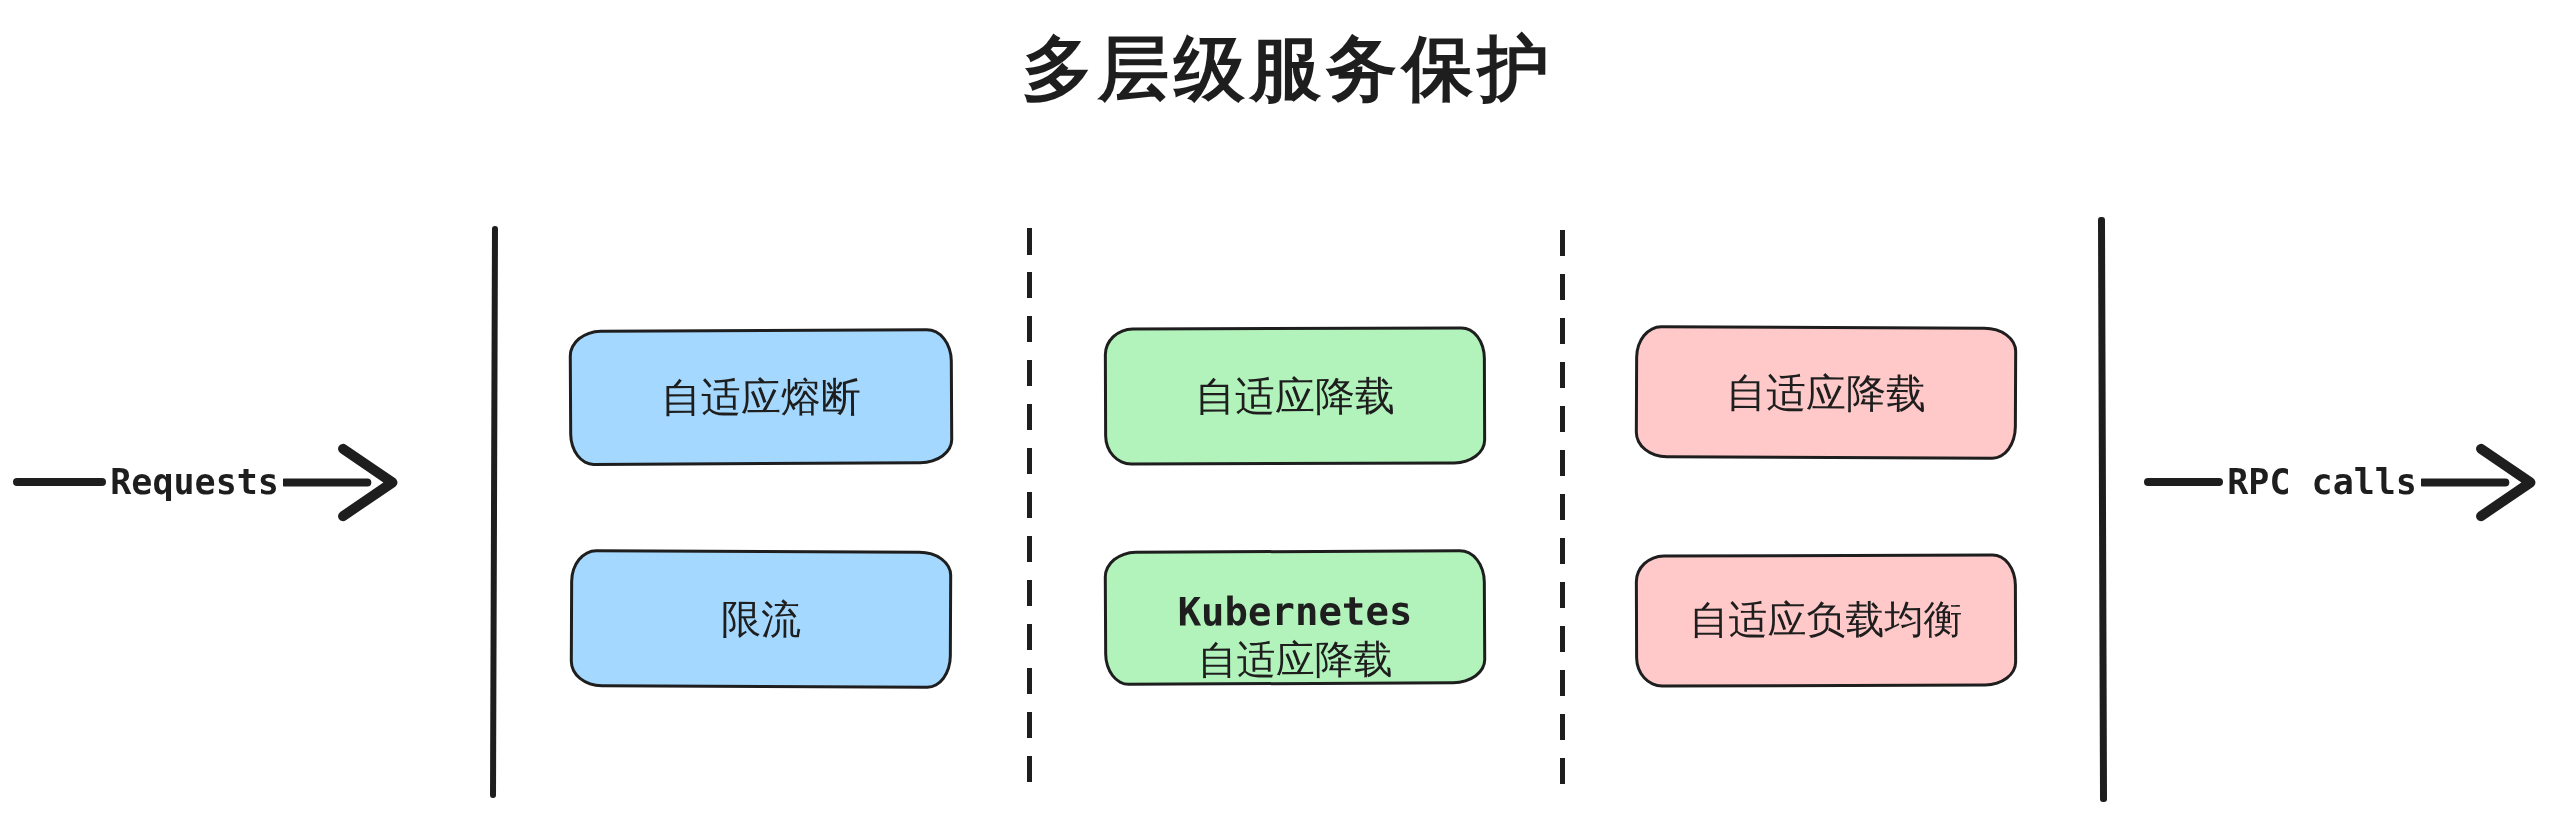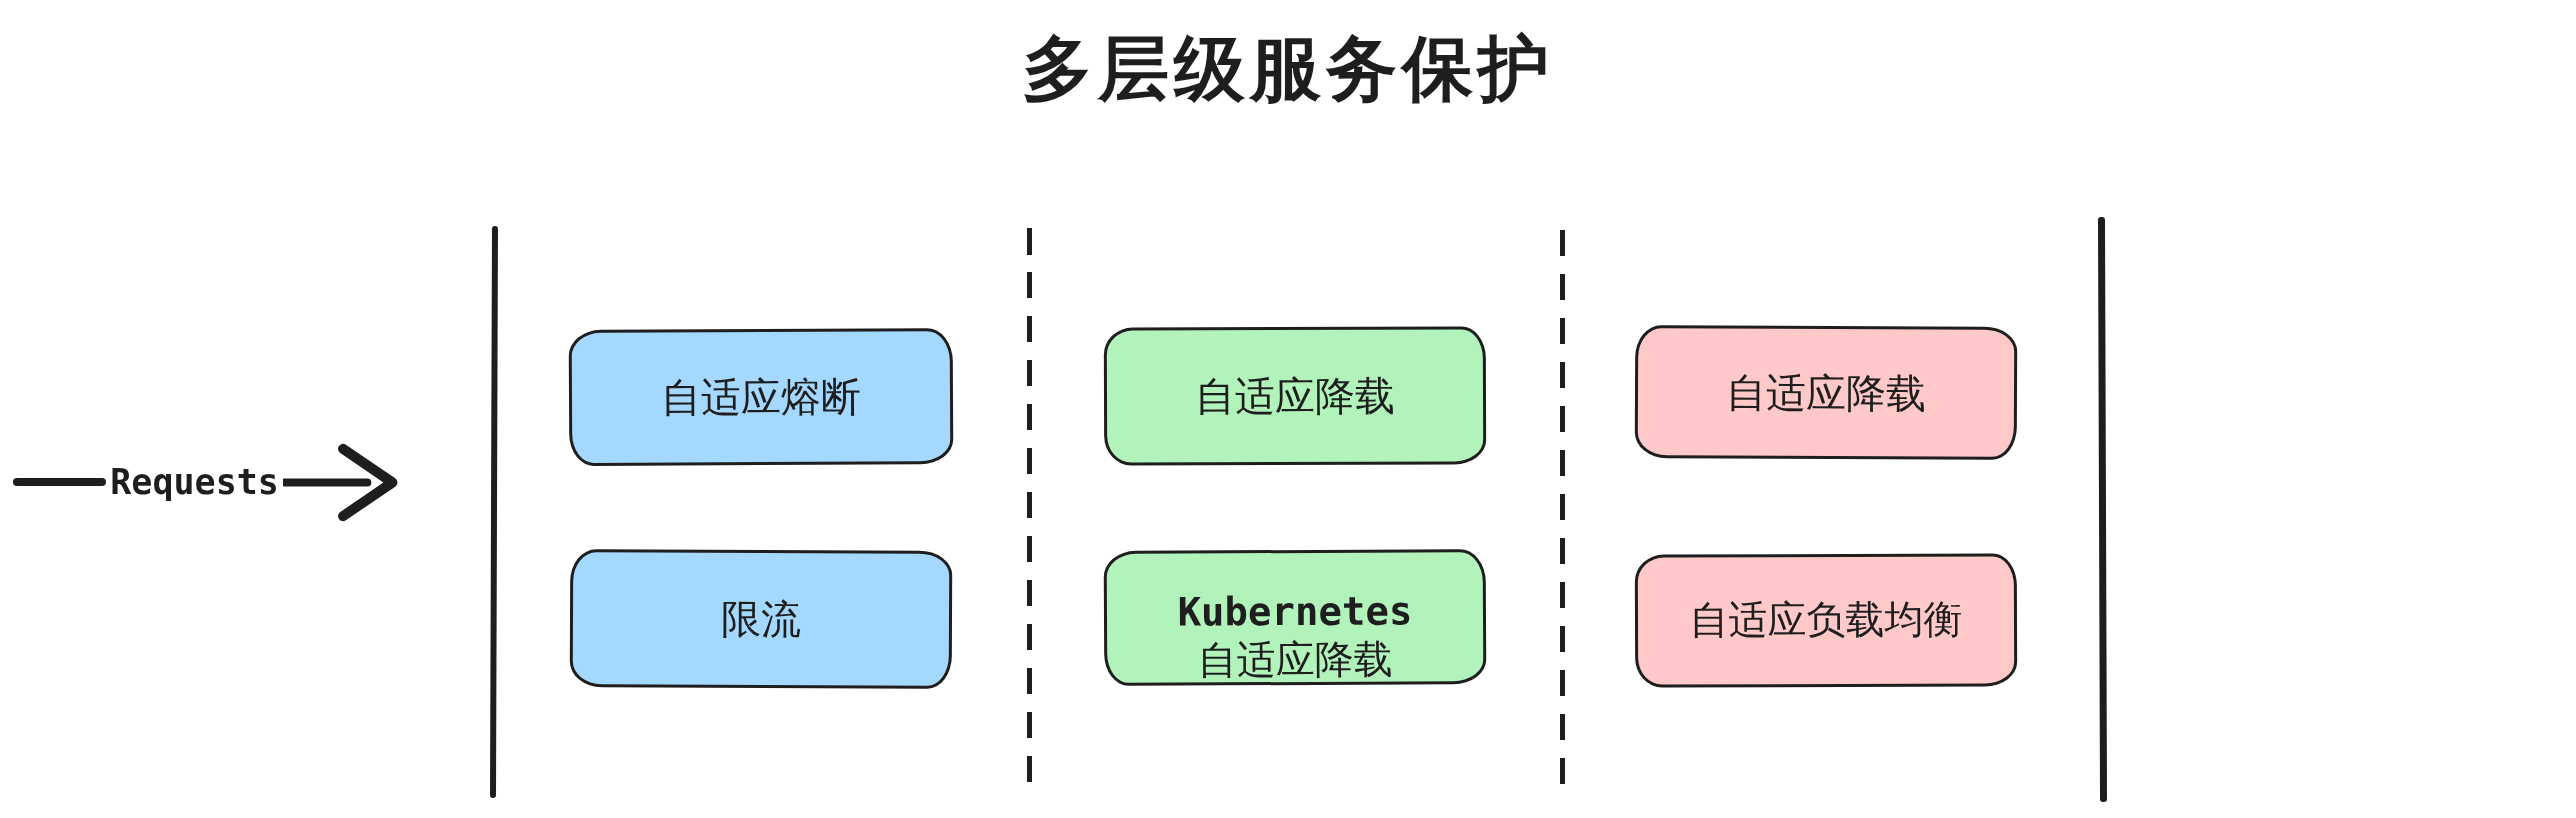--- a/index.html
+++ b/index.html
@@ -108,15 +108,23 @@
     <span>自适应降载</span>
   </div>
 
   <div class="node pink r2" id="box-5">
     <span>自适应降载</span>
   </div>
   <div class="node pink r3" id="box-6">
     <span>自适应负载均衡</span>
   </div>
 
+  <div class="arrow" id="arrow-rpc">
+    <span class="seg"></span>
+    <span class="arrow-label">RPC calls</span>
+    <svg class="head" width="118" height="79" viewBox="0 0 165 110" aria-hidden="true">
+      <line x1="2" y1="55" x2="118" y2="55" stroke="#1e1e1e" stroke-width="11" stroke-linecap="round"></line>
+      <path d="M84 8 L153 55 L84 102" fill="none" stroke="#1e1e1e" stroke-width="14" stroke-linecap="round" stroke-linejoin="round"></path>
+    </svg>
+  </div>
 
 </div>
 
 
 </body></html>

